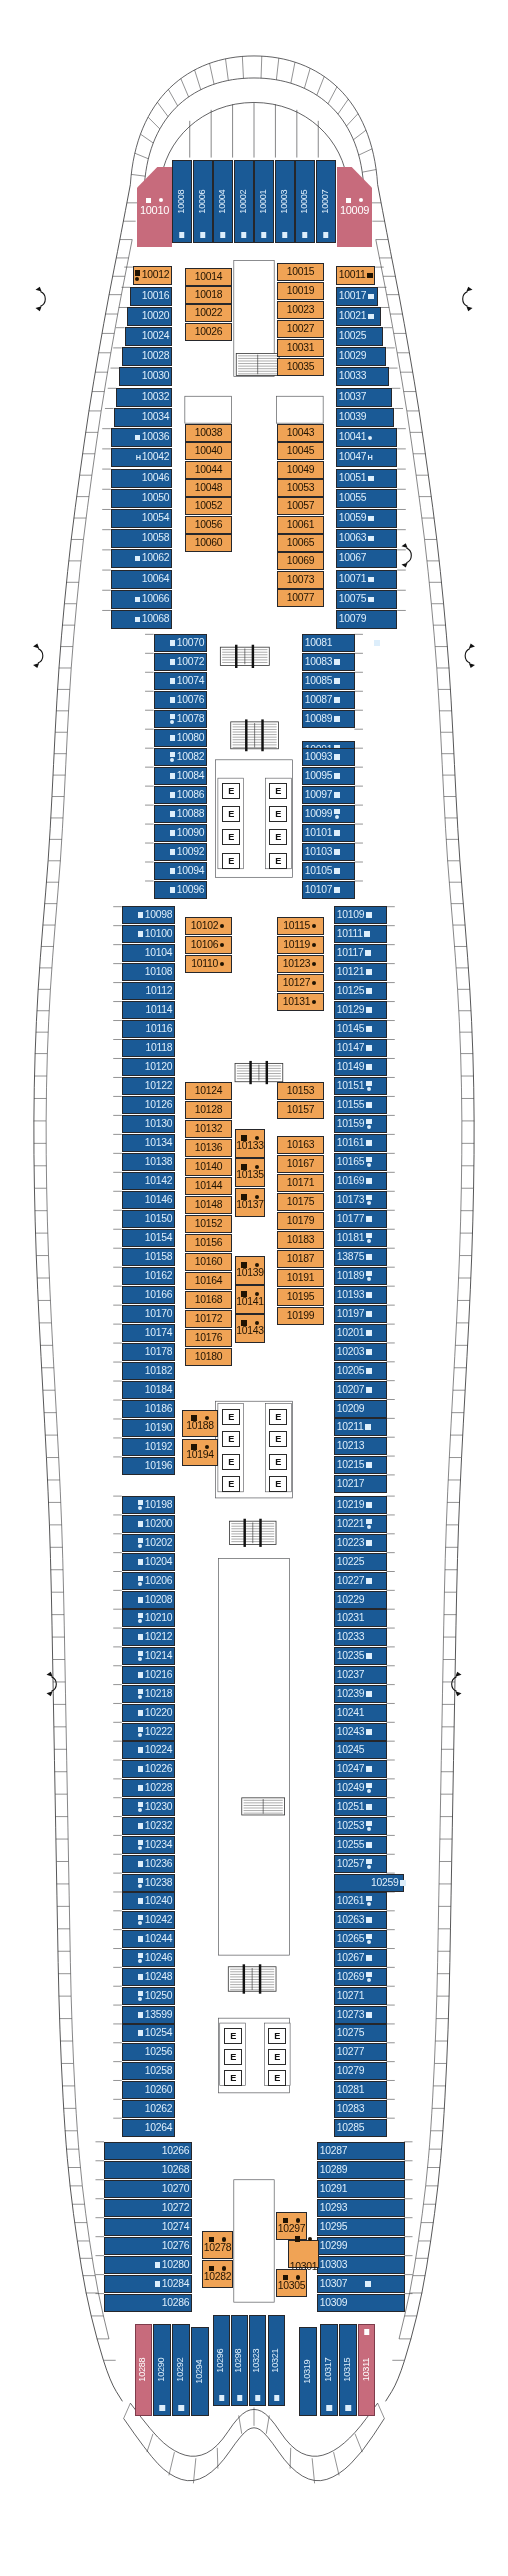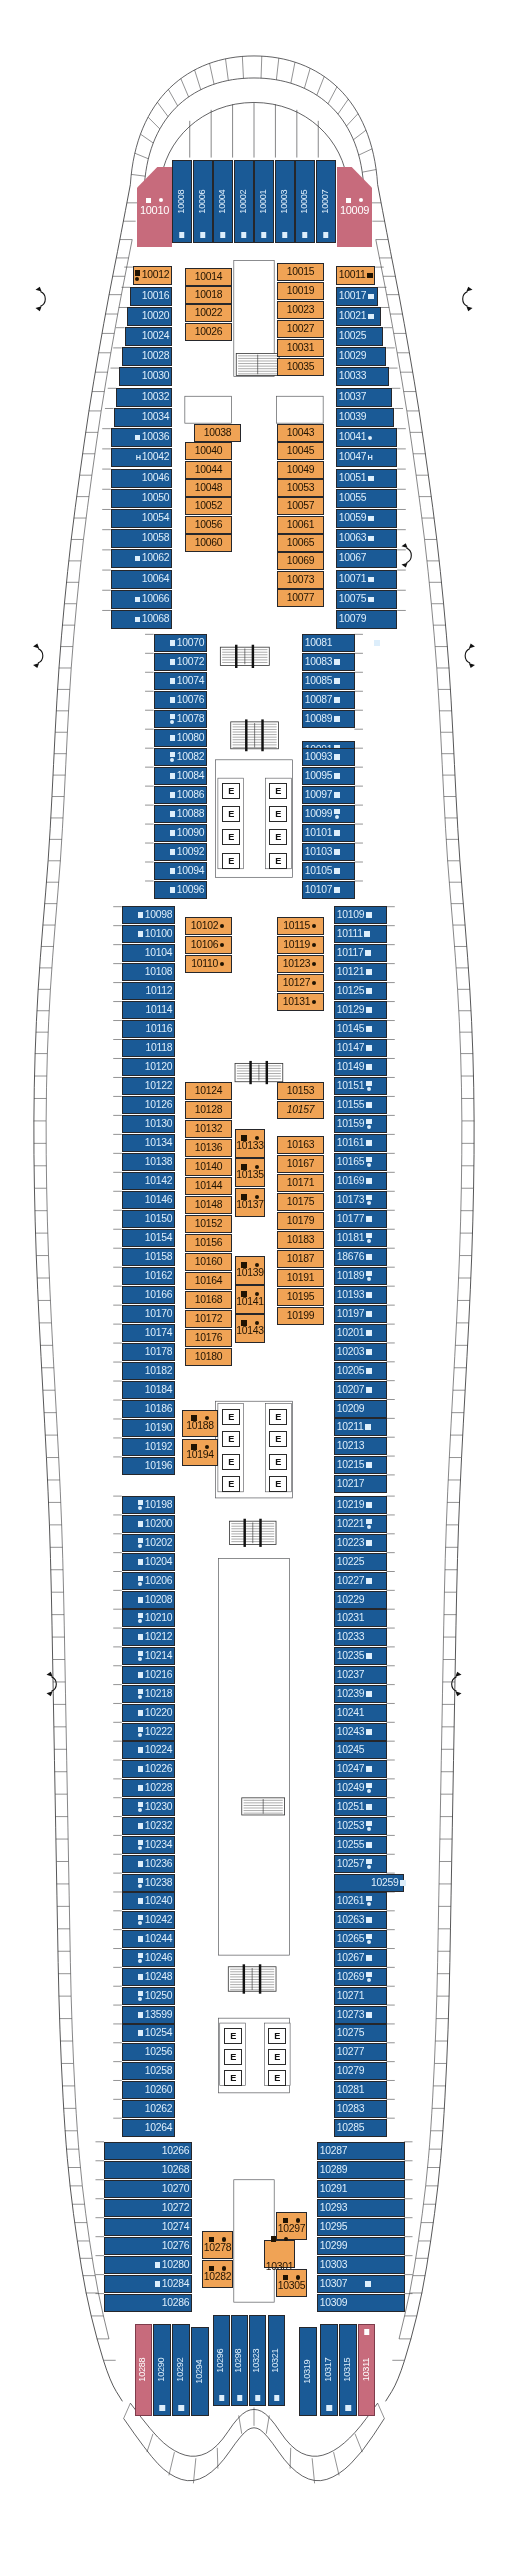--- a/index.html
+++ b/index.html
@@ -797,21 +797,21 @@
     </div>
     <div class="cabin c-o side-C" style="left: 277px; top: 320px; width: 47px; height: 18px;">
       <span class="num">10027</span>
     </div>
     <div class="cabin c-o side-C" style="left: 277px; top: 339px; width: 47px; height: 18px;">
       <span class="num">10031</span>
     </div>
     <div class="cabin c-o side-C" style="left: 277px; top: 358px; width: 47px; height: 18px;">
       <span class="num">10035</span>
     </div>
-    <div class="cabin c-o side-C" style="left: 185px; top: 424px; width: 47px; height: 17.5px; margin-left: 9px;">
+    <div class="cabin c-o side-C" style="left: 185px; top: 424px; width: 47px; height: 17.5px;">
       <span class="num">10038</span>
     </div>
     <div class="cabin c-o side-C" style="left: 185px; top: 442px; width: 47px; height: 17.5px;">
       <span class="num">10040</span>
     </div>
     <div class="cabin c-o side-C" style="left: 185px; top: 461px; width: 47px; height: 17.5px;">
       <span class="num">10044</span>
     </div>
     <div class="cabin c-o side-C" style="left: 185px; top: 479px; width: 47px; height: 17.5px;">
       <span class="num">10048</span>
@@ -1152,21 +1152,21 @@
       <span class="ic-sq"></span>
     </div>
     <div class="cabin c-b side-R" style="left: 334px; top: 1229px; width: 53px; height: 18px;">
       <span class="num">10181</span>
       <span class="ic-col">
         <span class="ic-sq"></span>
         <span class="ic-dot"></span>
       </span>
     </div>
     <div class="cabin c-b side-R" style="left: 334px; top: 1248px; width: 53px; height: 18px;">
-      <span class="num">18676</span>
+      <span class="num">13875</span>
       <span class="ic-sq"></span>
     </div>
     <div class="cabin c-b side-R" style="left: 334px; top: 1267px; width: 53px; height: 18px;">
       <span class="num">10189</span>
       <span class="ic-col">
         <span class="ic-sq"></span>
         <span class="ic-dot"></span>
       </span>
     </div>
     <div class="cabin c-b side-R" style="left: 334px; top: 1286px; width: 53px; height: 18px;">
@@ -1283,21 +1283,21 @@
     </div>
     <div class="cabin c-o side-C" style="left: 185px; top: 1329px; width: 47px; height: 18px;">
       <span class="num">10176</span>
     </div>
     <div class="cabin c-o side-C" style="left: 185px; top: 1348px; width: 47px; height: 18px;">
       <span class="num">10180</span>
     </div>
     <div class="cabin c-o side-C" style="left: 277px; top: 1082px; width: 47px; height: 18px;">
       <span class="num">10153</span>
     </div>
-    <div class="cabin c-o side-C" style="left: 277px; top: 1101px; width: 47px; height: 18px; font-style: italic;">
+    <div class="cabin c-o side-C" style="left: 277px; top: 1101px; width: 47px; height: 18px;">
       <span class="num">10157</span>
     </div>
     <div class="cabin c-o side-C" style="left: 277px; top: 1136px; width: 47px; height: 18px;">
       <span class="num">10163</span>
     </div>
     <div class="cabin c-o side-C" style="left: 277px; top: 1155px; width: 47px; height: 18px;">
       <span class="num">10167</span>
     </div>
     <div class="cabin c-o side-C" style="left: 277px; top: 1174px; width: 47px; height: 18px;">
       <span class="num">10171</span>
@@ -1763,21 +1763,21 @@
       </span>
       <span class="num">10282</span>
     </div>
     <div class="cabin c-o side-C stack" style="left: 276px; top: 2212px; width: 31px; height: 28px;">
       <span class="ic-row">
         <span class="ic-sq"></span>
         <span class="ic-dot"></span>
       </span>
       <span class="num">10297</span>
     </div>
-    <div class="cabin c-o side-C stack" style="left: 264px; top: 2240px; width: 31px; height: 28px; gap: 20px;">
+    <div class="cabin c-o side-C stack" style="left: 288px; top: 2240px; width: 31px; height: 28px; gap: 20px;">
       <span class="ic-row">
         <span class="ic-sq"></span>
         <span class="ic-dot"></span>
       </span>
       <span class="num">10301</span>
     </div>
     <div class="cabin c-o side-C stack" style="left: 276px; top: 2269px; width: 31px; height: 28px;">
       <span class="ic-row">
         <span class="ic-sq"></span>
         <span class="ic-dot"></span>

